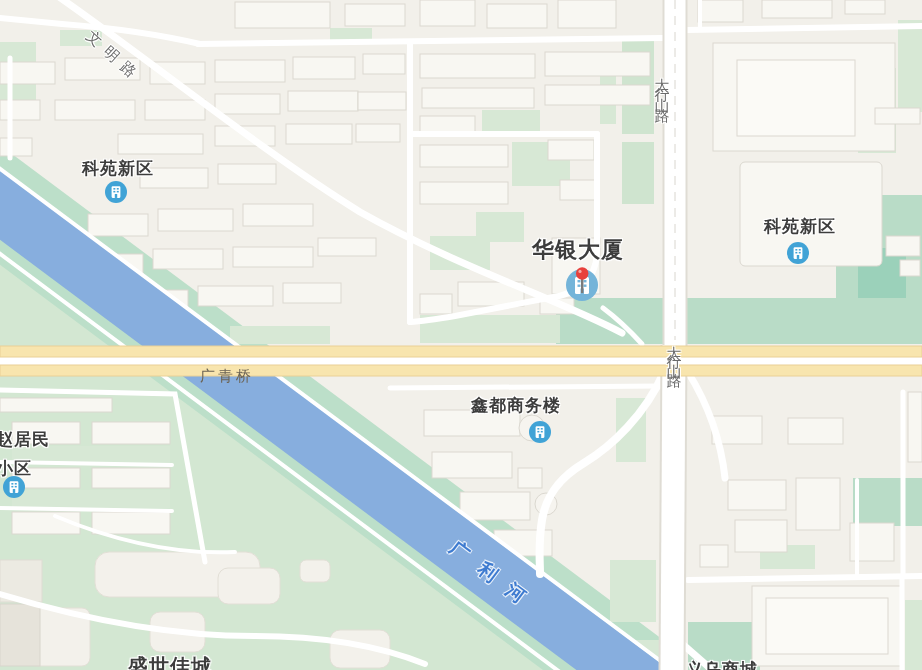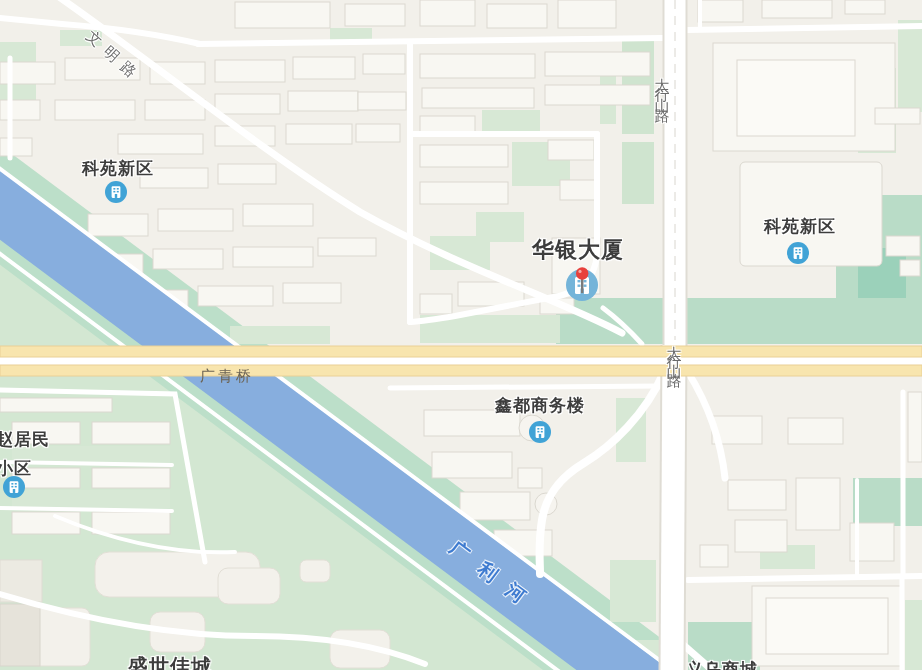--- a/index.html
+++ b/index.html
@@ -272,21 +272,21 @@
     <circle cx="10" cy="10" r="10" fill="#41A3D6"></circle>
         <rect x="6" y="4.8" width="8" height="10.6" rx="1" fill="#fff"></rect>
     <rect x="7.6" y="6.4" width="1.8" height="1.4" fill="#41A3D6"></rect>
         <rect x="10.7" y="6.4" width="1.8" height="1.4" fill="#41A3D6"></rect>
     <rect x="7.6" y="9" width="1.8" height="1.4" fill="#41A3D6"></rect>
         <rect x="10.7" y="9" width="1.8" height="1.4" fill="#41A3D6"></rect>
     <rect x="8.9" y="11.8" width="2.2" height="3.6" fill="#41A3D6"></rect>
   </svg>
 </div>
 
-<div class="lbl poi ctr" style="left:540px;top:405px;">鑫都商务楼</div>
+<div class="lbl poi ctr" style="left:516px;top:405px;">鑫都商务楼</div>
 <div class="icon" style="left:529px;top:421px;">
   <svg width="22" height="22" viewBox="0 0 20 20">
     <circle cx="10" cy="10" r="10" fill="#41A3D6"></circle>
         <rect x="6" y="4.8" width="8" height="10.6" rx="1" fill="#fff"></rect>
     <rect x="7.6" y="6.4" width="1.8" height="1.4" fill="#41A3D6"></rect>
         <rect x="10.7" y="6.4" width="1.8" height="1.4" fill="#41A3D6"></rect>
     <rect x="7.6" y="9" width="1.8" height="1.4" fill="#41A3D6"></rect>
         <rect x="10.7" y="9" width="1.8" height="1.4" fill="#41A3D6"></rect>
     <rect x="8.9" y="11.8" width="2.2" height="3.6" fill="#41A3D6"></rect>
   </svg>

